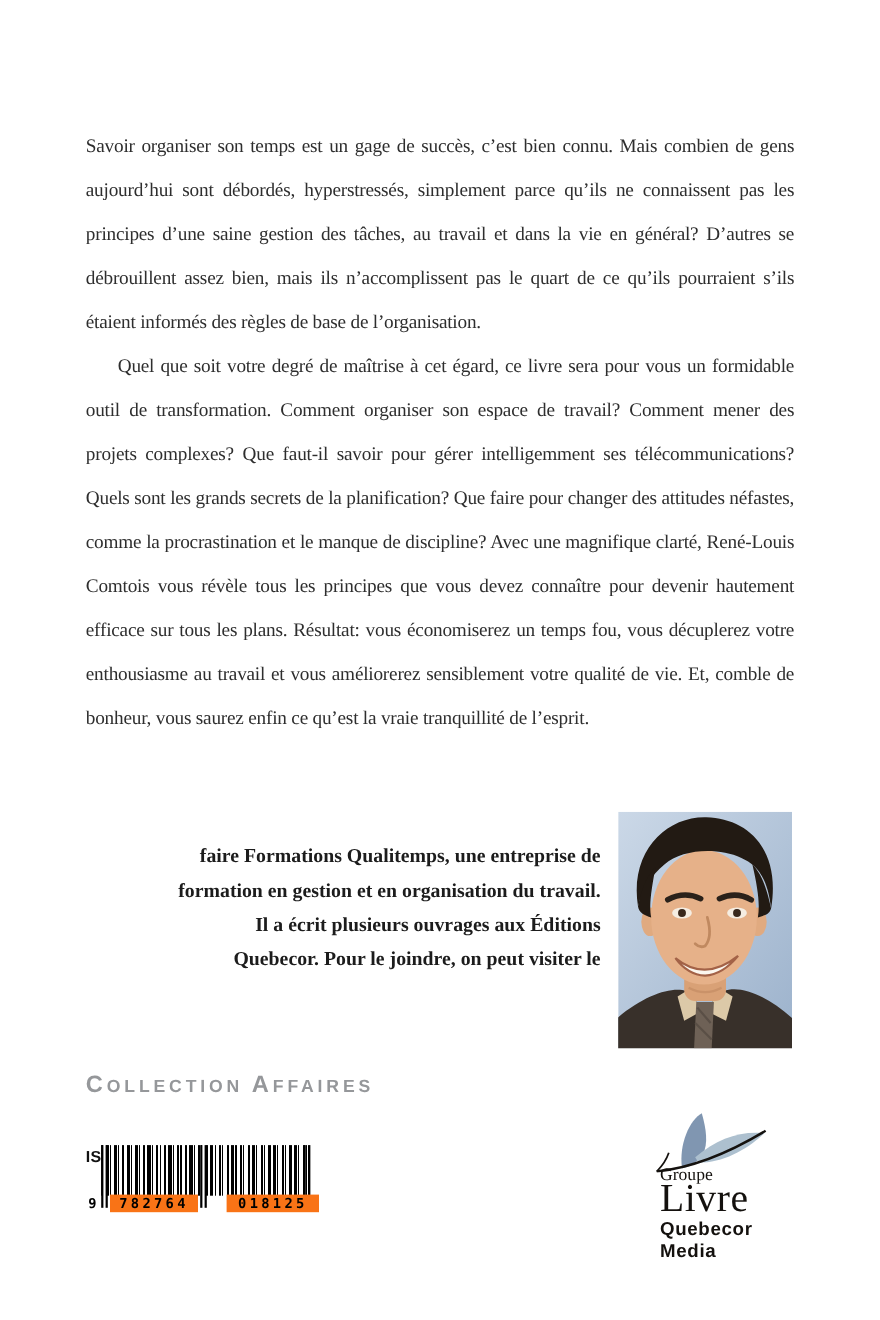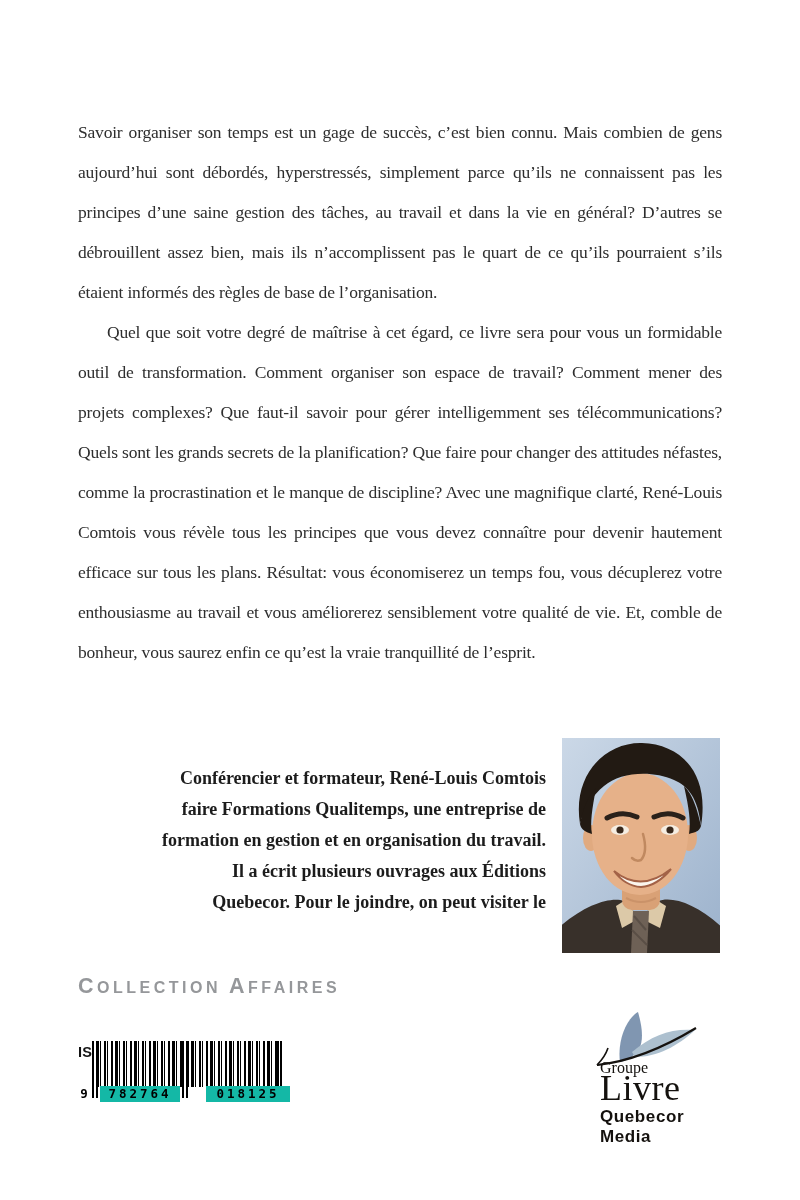--- a/index.html
+++ b/index.html
@@ -53,21 +53,21 @@
       #000 8px 9px, #fff 9px 12px, #000 12px 14px, #fff 14px 15px,
       #000 15px 16px, #fff 16px 19px);
   }
   .barcode .guard {
     position:absolute; top:0; width:2px; height:57px; background:#000;
   }
   .barcode .g-l1 { left:14px; } .barcode .g-l2 { left:18px; }
   .barcode .g-m1 { left:104px; } .barcode .g-m2 { left:108px; }
   .barcode .g-r1 { left:198px; } .barcode .g-r2 { left:202px; }
   .barcode .digits {
-    position:absolute; top:45px; height:16px; background:#14b8a6;
+    position:absolute; top:45px; height:16px; background:#f97316;
     font-family:"DejaVu Sans Mono", monospace;
     font-size:12.5px; font-weight:700; color:#000;
     text-align:center; letter-spacing:3px; line-height:16px;
   }
   .barcode .d9 { left:0; width:12px; letter-spacing:0; background:transparent; }
   .barcode .dg1 { left:22px; width:80px; }
   .barcode .dg2 { left:128px; width:84px; }
 
   
   .website {
@@ -97,21 +97,20 @@
 <body>
 
 <div class="page">
 
   <section class="synopsis">
     <p>Savoir organiser son temps est un gage de succès, c’est bien connu. Mais combien de gens aujourd’hui sont débordés, hyperstressés, simplement parce qu’ils ne connaissent pas les principes d’une saine gestion des tâches, au travail et dans la vie en général? D’autres se débrouillent assez bien, mais ils n’accomplissent pas le quart de ce qu’ils pourraient s’ils étaient informés des règles de base de l’organisation.</p>
     <p class="indent">Quel que soit votre degré de maîtrise à cet égard, ce livre sera pour vous un formidable outil de transformation. Comment organiser son espace de travail? Comment mener des projets complexes? Que faut-il savoir pour gérer intelligemment ses télécommunications? Quels sont les grands secrets de la planification? Que faire pour changer des attitudes néfastes, comme la procrastination et le manque de discipline? Avec une magnifique clarté, René-Louis Comtois vous révèle tous les principes que vous devez connaître pour devenir hautement efficace sur tous les plans. Résultat: vous économiserez un temps fou, vous décuplerez votre enthousiasme au travail et vous améliorerez sensiblement votre qualité de vie. Et, comble de bonheur, vous saurez enfin ce qu’est la vraie tranquillité de l’esprit.</p>
   </section>
 
   <section class="bio">
-    <div class="bio-line">Conférencier et formateur, René-Louis Comtois</div>
     <div class="bio-line">faire Formations Qualitemps, une entreprise de</div>
     <div class="bio-line">formation en gestion et en organisation du travail.</div>
     <div class="bio-line">Il a écrit plusieurs ouvrages aux Éditions</div>
     <div class="bio-line">Quebecor. Pour le joindre, on peut visiter le</div>
   </section>
 
   <div class="photo">
     <svg width="158" height="215" viewBox="0 0 158 215" xmlns="http://www.w3.org/2000/svg">
       <defs>
         <linearGradient id="bgGrad" x1="0" y1="0" x2="1" y2="1">

